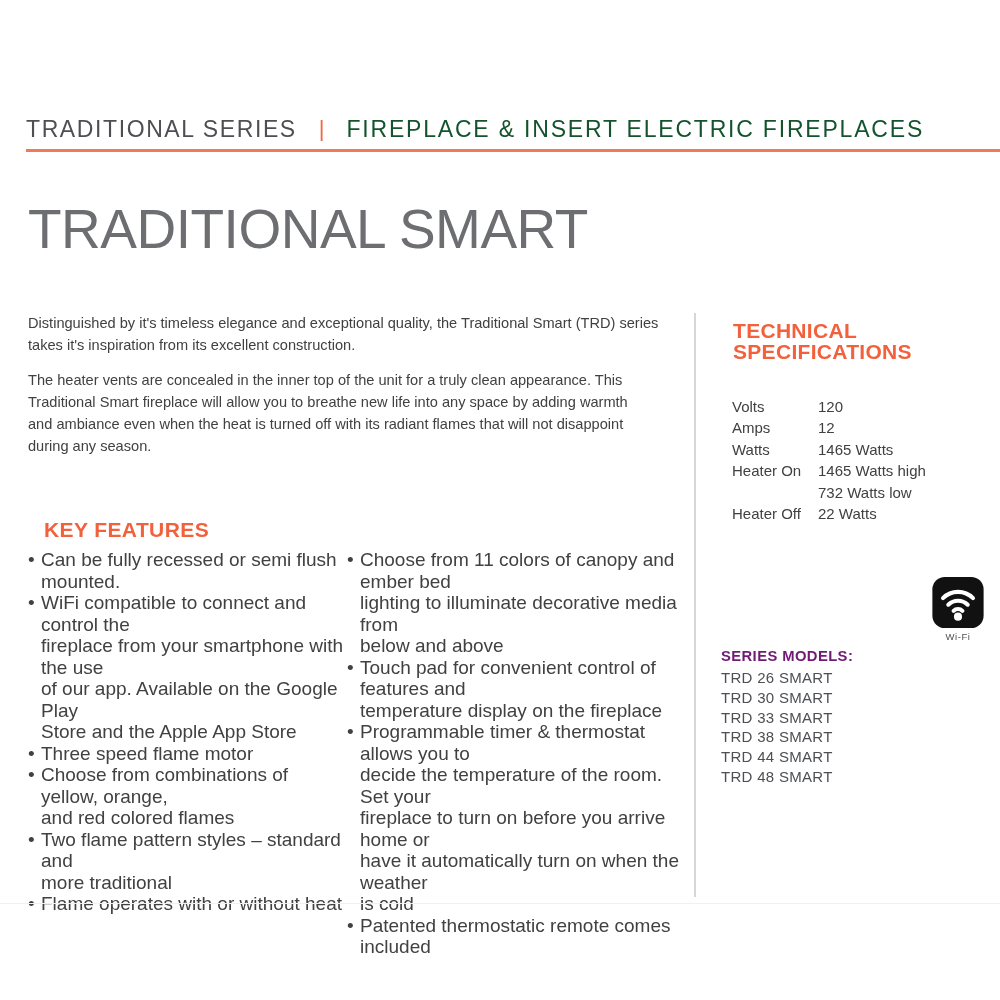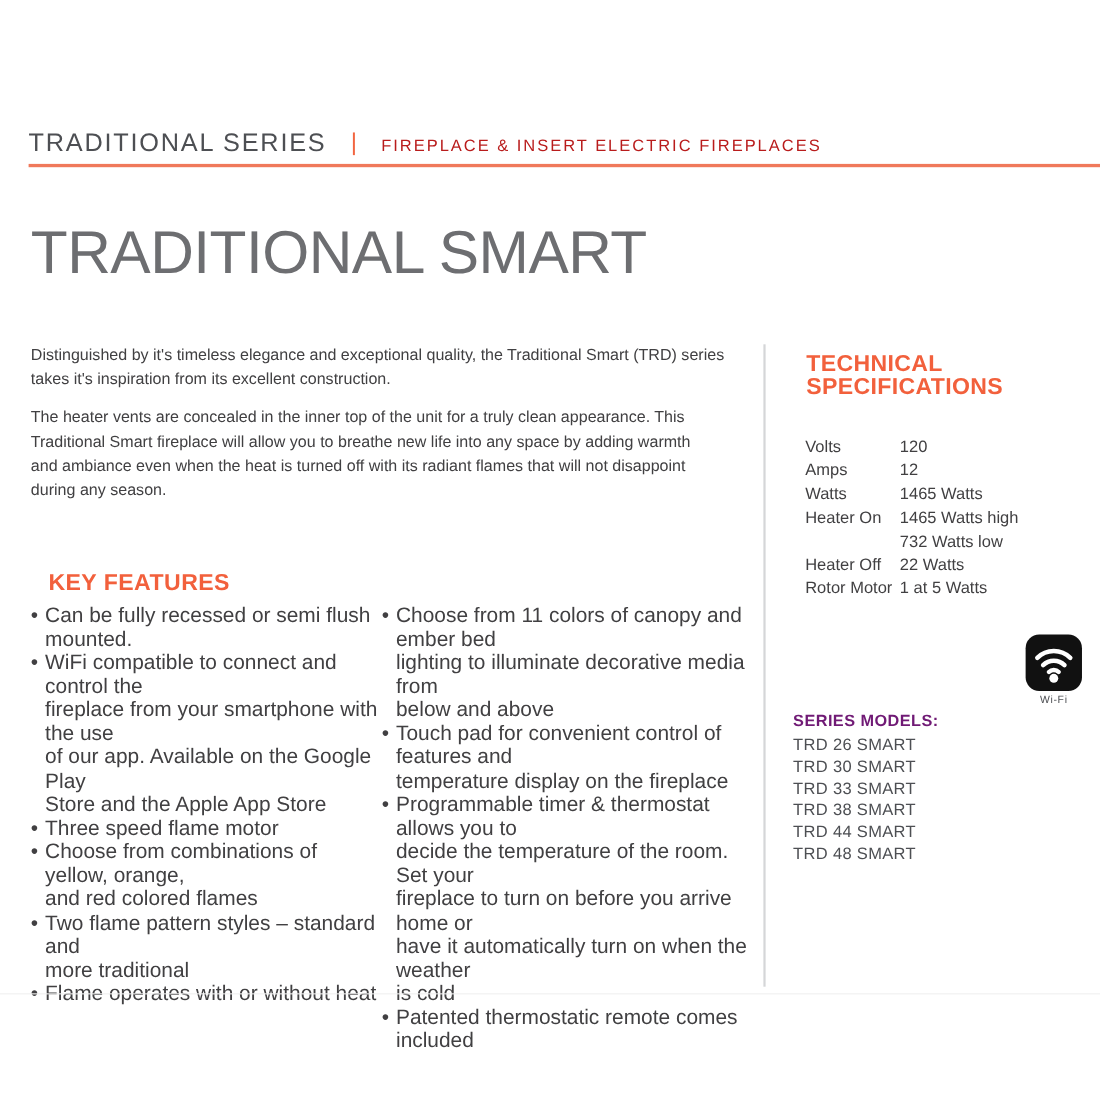--- a/index.html
+++ b/index.html
@@ -16,21 +16,21 @@
     display: flex; align-items: baseline; white-space: nowrap;
   }
   .header-series {
     font-size: 23px; font-weight: 400; color: #4d4f53; letter-spacing: 1.6px;
   }
   .header-sep {
     font-size: 22px; font-weight: 400; color: #f26540;
     margin: 0 22px 0 22px; position: relative; top: -1px;
   }
   .header-category {
-    font-size: 15px; font-weight: 400; color: #b91c1c; letter-spacing: 1.8px;
+    font-size: 23px; font-weight: 400; color: #14532d; letter-spacing: 1.8px;
   }
   .header-rule {
     position: absolute; left: 26px; right: 0; top: 149px; height: 3px;
     background: #f0795b;
   }
 
   
   .page-title {
     position: absolute; left: 24px; top: 193px; margin: 4px;
     font-size: 55px; font-weight: 400; color: #6d6e71; letter-spacing: -0.5px;
@@ -175,24 +175,20 @@
       <span class="spec-value">1465 Watts high</span>
     </div>
     <div class="spec-row">
       <span class="spec-label"></span>
       <span class="spec-value">732 Watts low</span>
     </div>
     <div class="spec-row">
       <span class="spec-label">Heater Off</span>
       <span class="spec-value">22 Watts</span>
     </div>
-    <div class="spec-row">
-      <span class="spec-label">Rotor Motor</span>
-      <span class="spec-value">1 at 5 Watts</span>
-    </div>
   </div>
 
   <div class="wifi">
     <svg class="wifi-box" viewBox="0 0 60 60" xmlns="http://www.w3.org/2000/svg" aria-hidden="true">
       <rect x="1" y="1" width="58" height="58" rx="14" fill="#111111"></rect>
       <g stroke="#ffffff" stroke-width="4.6" fill="none" stroke-linecap="round">
         <path d="M13 25 a 24 24 0 0 1 34 0"></path>
         <path d="M19 32.5 a 15.5 15.5 0 0 1 22 0"></path>
         <path d="M25 39.5 a 7 7 0 0 1 10 0"></path>
       </g>

